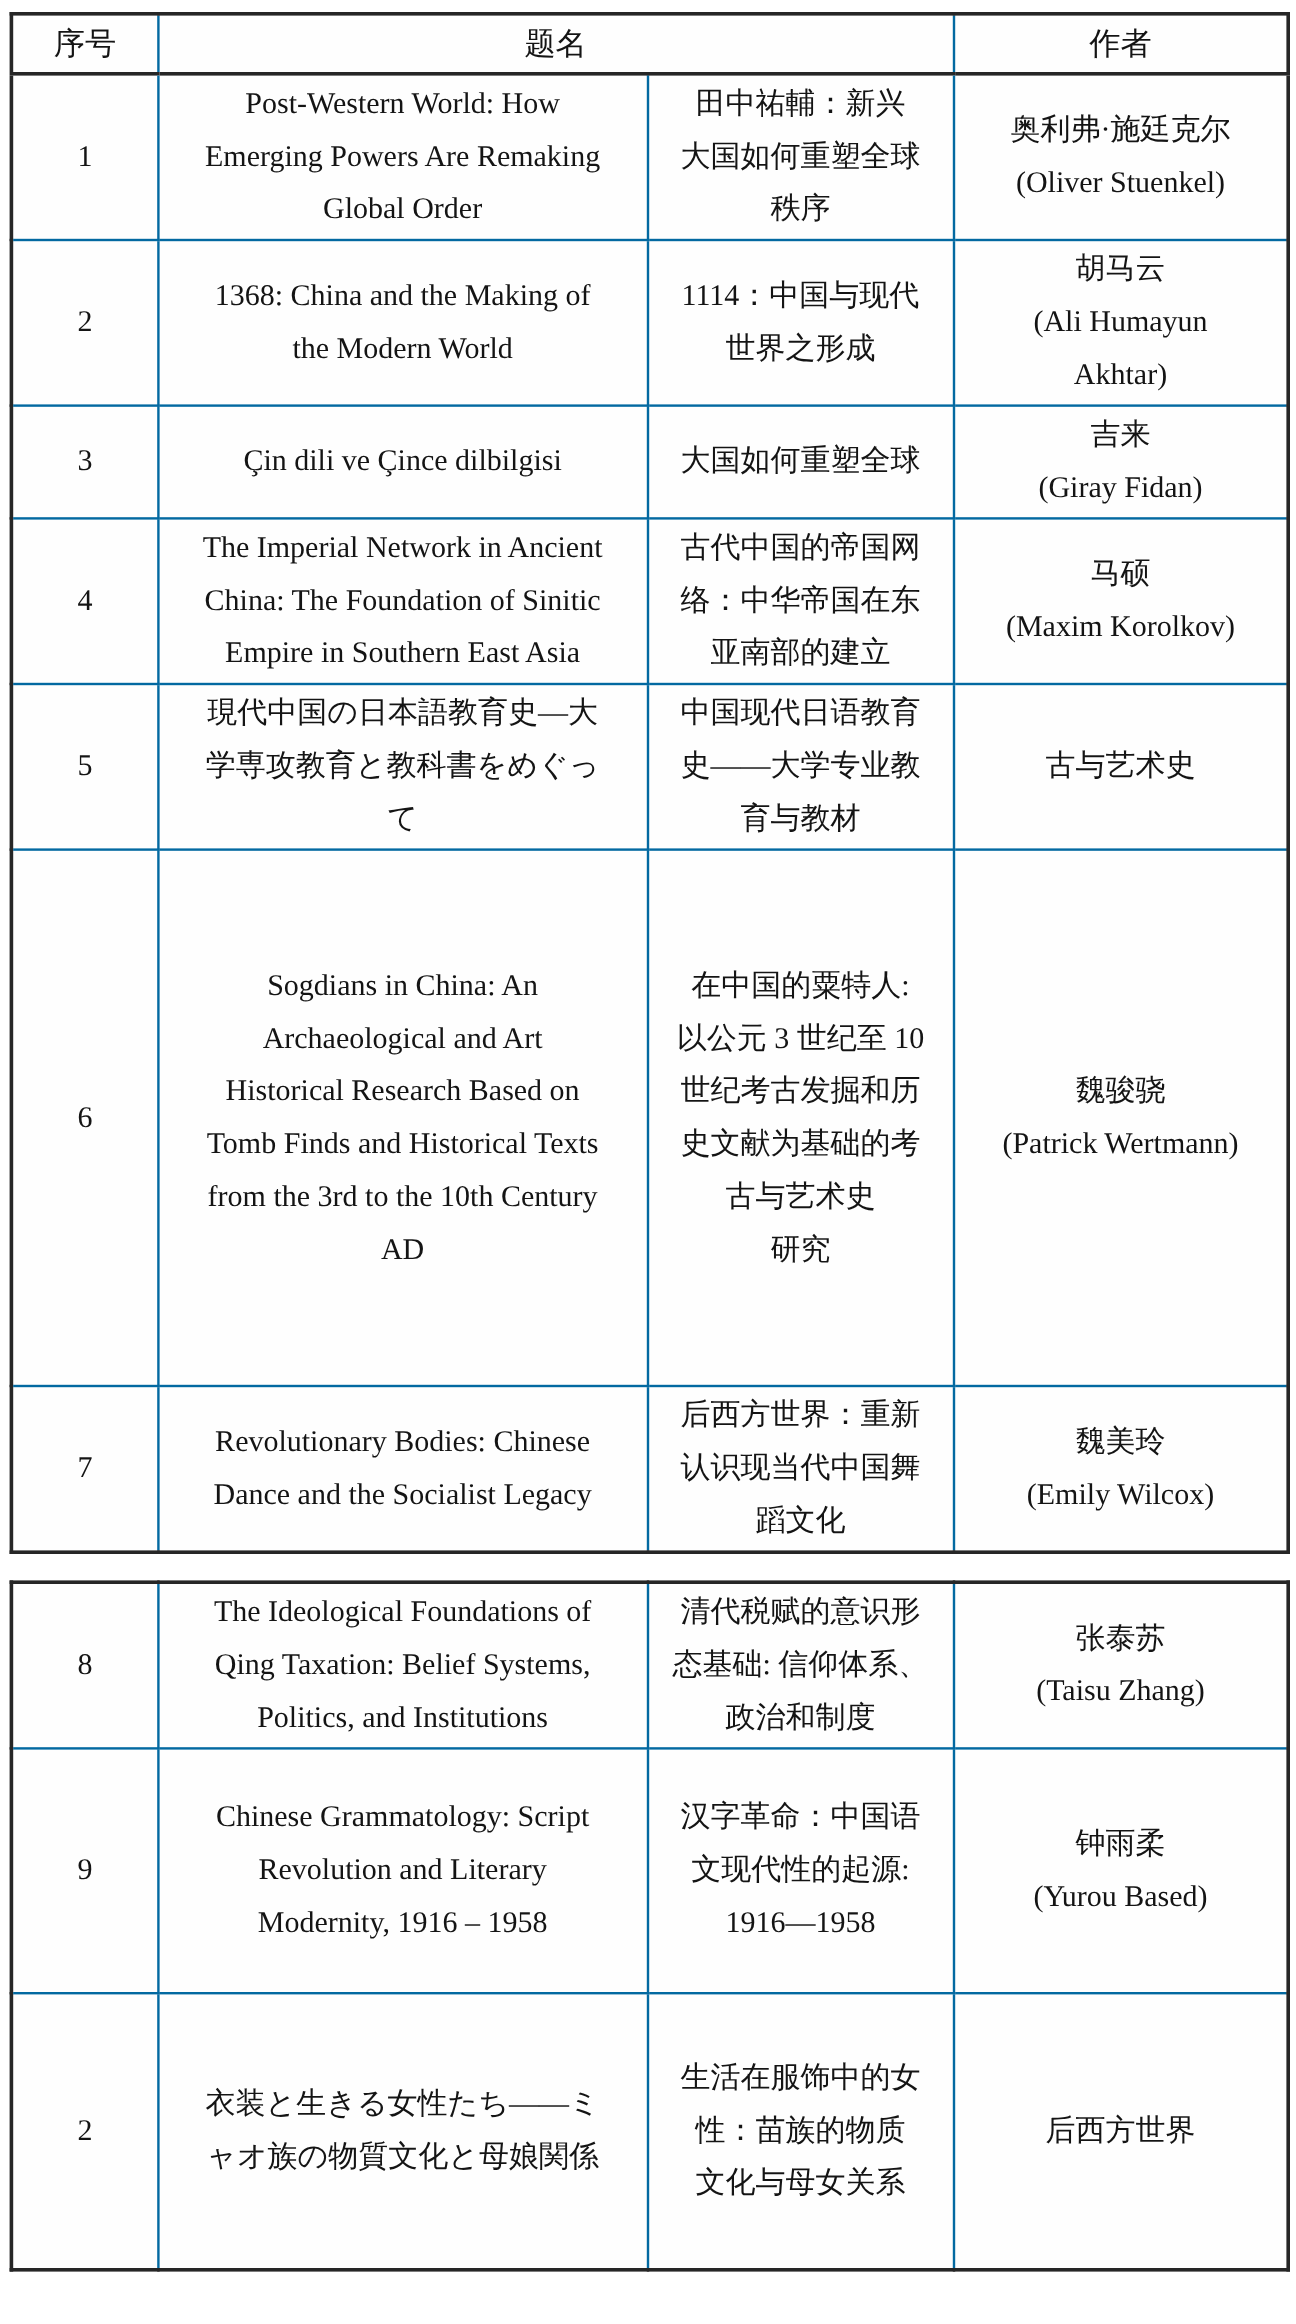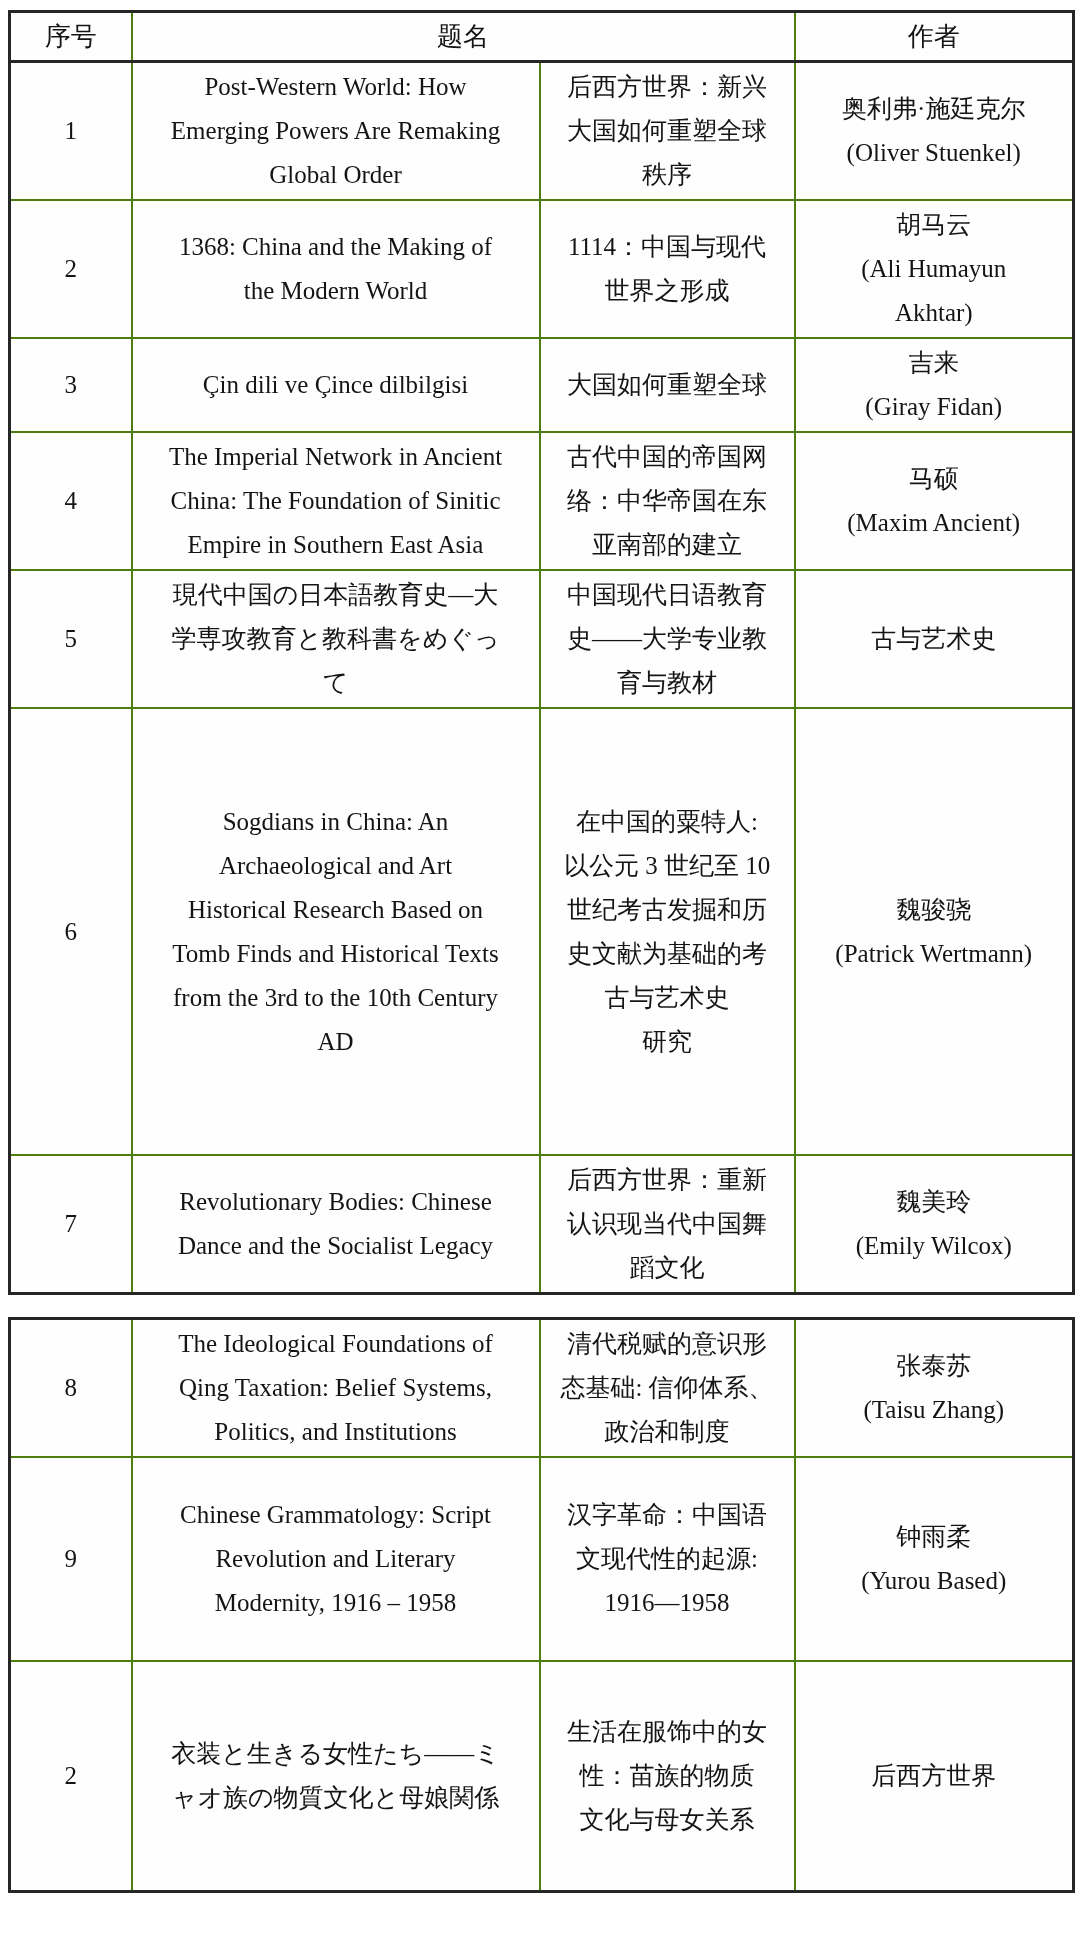--- a/index.html
+++ b/index.html
@@ -17,21 +17,21 @@
     padding-top: 10px;
     padding-left: 8px;
   }
   table.books {
     border-collapse: collapse;
     width: 1064px;
     table-layout: fixed;
     background: #fefefe;
   }
   table.books td, table.books th {
-    border: 2px solid #4d7c0f;
+    border: 2px solid #0369a1;
     text-align: center;
     vertical-align: middle;
     padding: 2px 10px;
     font-size: 25px;
     line-height: 44px;
     font-weight: normal;
     white-space: pre-line;
     overflow: hidden;
   }
   table.books { border: 3px solid #262626; }
@@ -74,21 +74,21 @@
         <th colspan="2">题名</th>
         <th>作者</th>
       </tr>
     </thead>
     <tbody>
       <tr class="r1">
         <td>1</td>
         <td>Post-Western World: How
 Emerging Powers Are Remaking
 Global Order</td>
-        <td>后西方世界：新兴
+        <td>田中祐輔：新兴
 大国如何重塑全球
 秩序</td>
         <td>奥利弗·施廷克尔
 (Oliver Stuenkel)</td>
       </tr>
       <tr class="r2">
         <td>2</td>
         <td>1368: China and the Making of
 the Modern World</td>
         <td>1114：中国与现代
@@ -106,21 +106,21 @@
       </tr>
       <tr class="r4">
         <td>4</td>
         <td>The Imperial Network in Ancient
 China: The Foundation of Sinitic
 Empire in Southern East Asia</td>
         <td>古代中国的帝国网
 络：中华帝国在东
 亚南部的建立</td>
         <td>马硕
-(Maxim Ancient)</td>
+(Maxim Korolkov)</td>
       </tr>
       <tr class="r5">
         <td>5</td>
         <td>現代中国の日本語教育史—大
 学専攻教育と教科書をめぐっ
 て</td>
         <td>中国现代日语教育
 史——大学专业教
 育与教材</td>
         <td>古与艺术史</td>

